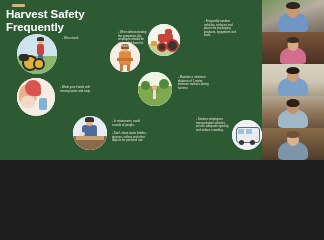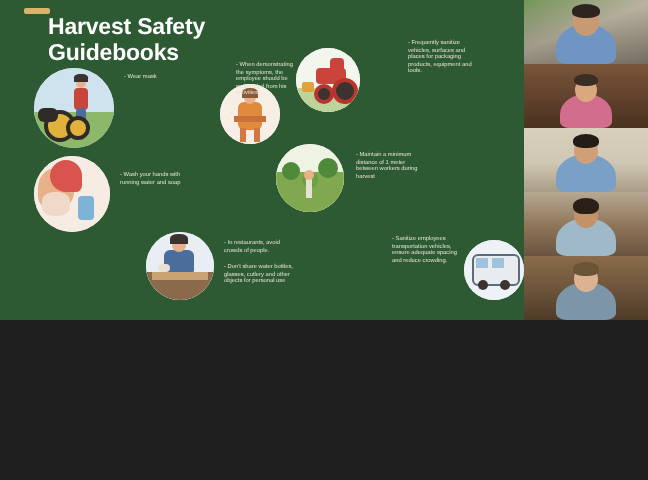--- a/index.html
+++ b/index.html
@@ -13,21 +13,21 @@
   
   .slide{
     position:absolute;left:0;top:0;width:262px;height:160px;
     background:#2d5a32;overflow:hidden;
   }
   .accent-bar{
     position:absolute;left:12px;top:4px;width:13px;height:3px;
     background:#d9b46a;border-radius:1px;
   }
   .slide-title{
-    position:absolute;left:24px;top:8px;width:120px;
+    position:absolute;left:6px;top:8px;width:120px;
     color:#ffffff;font-weight:bold;font-size:11.5px;line-height:12.5px;
     letter-spacing:-.1px;
   }
 
   
   .circ{position:absolute;border-radius:50%;overflow:hidden;}
   .c-farmer{left:17px;top:34px;width:40px;height:40px;background:#cfe3ef;}
   .c-tractor{left:148px;top:24px;width:32px;height:32px;background:#f2f6ec;}
   .c-wash{left:17px;top:78px;width:38px;height:38px;background:#f6ece4;}
   .c-sick{left:110px;top:42px;width:30px;height:30px;background:#f7efe6;}
@@ -75,21 +75,21 @@
 <body>
 
 <div class="screen">
 
   <div class="slide">
 
     <div class="accent-bar"></div>
 
     <div class="slide-title">
       <div>Harvest Safety</div>
-      <div>Guidebooks</div>
+      <div>Frequently</div>
     </div>
 
     <div class="circ c-farmer">
       <div class="ill sky"></div>
       <div class="ill ground"></div>
       <div class="body-red" style="left:20px;top:10px;width:7px;height:11px;"></div>
       <div class="skin" style="left:21px;top:5px;width:5px;height:5px;"></div>
       <div class="dark" style="left:20px;top:3px;width:7px;height:4px;border-radius:40% 40% 0 0;"></div>
       <div class="body-blue" style="left:21px;top:20px;width:5px;height:9px;"></div>
       <div class="wheel" style="left:5px;top:21px;width:12px;height:12px;"></div>

